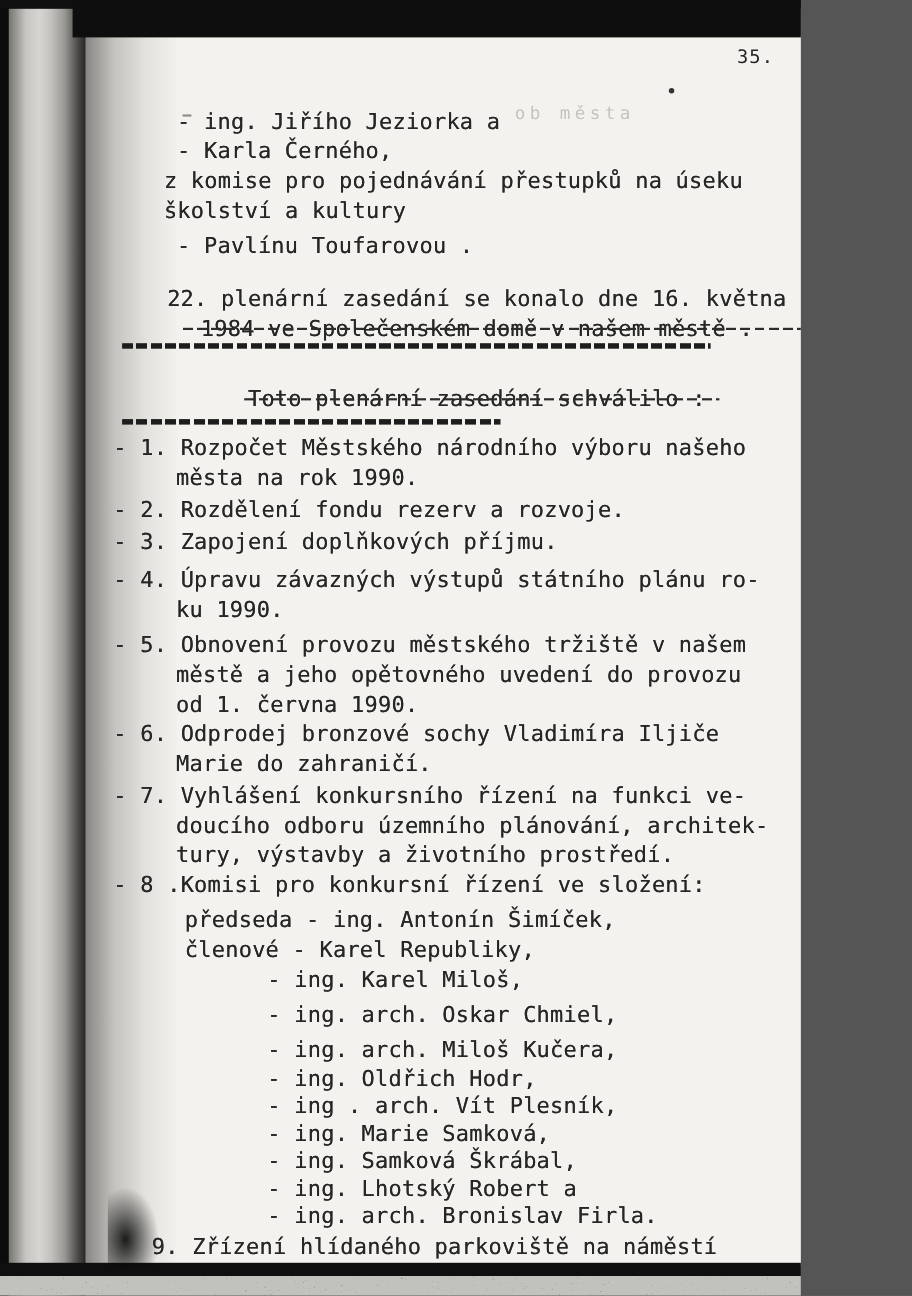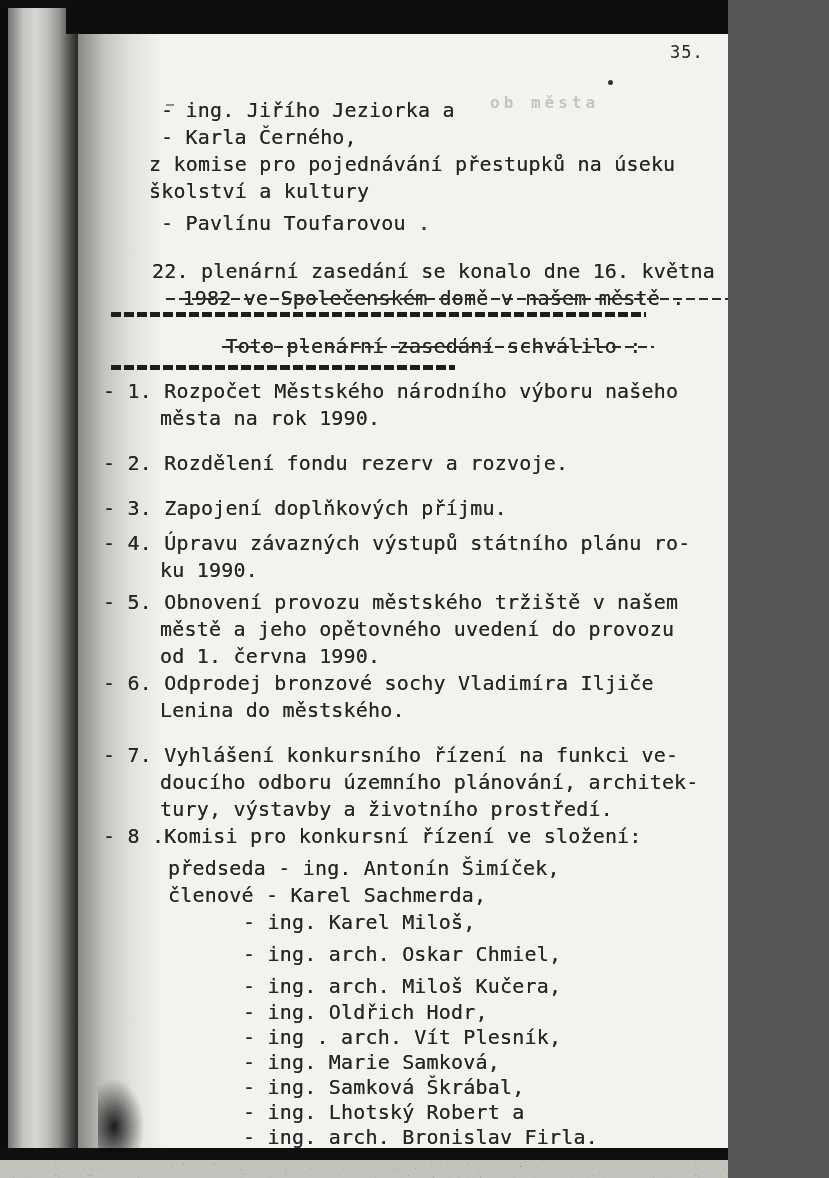--- a/index.html
+++ b/index.html
@@ -28,44 +28,44 @@
   .right-band{position:absolute;left:770px;top:0;width:59px;height:1178px;}
   .bottom-black{position:absolute;left:0;top:1148px;width:829px;height:14px;background:#0f0f0f;}
   .bottom-noise{position:absolute;left:0;top:1160px;width:829px;height:18px;}
   .blob{position:absolute;left:98px;top:1080px;width:46px;height:72px;
     background:radial-gradient(ellipse at 35% 65%, rgba(8,8,8,0.9), rgba(8,8,8,0) 72%);}
   .speck-dot{position:absolute;left:608px;top:80px;width:5px;height:5px;border-radius:50%;background:#333;}
   .speck-dash{position:absolute;left:166px;top:104px;width:8px;height:2px;background:#8f8d8a;}
 
   
   .page-number{position:absolute;left:592px;top:9px;font-size:17px;letter-spacing:1px;color:var(--ink);}
-  .ghost{position:absolute;left:412px;top:60px;font-size:16px;font-weight:bold;letter-spacing:4px;
+  .ghost{position:absolute;left:390px;top:60px;font-size:16px;font-weight:normal;letter-spacing:4px;
     color:#bdbbb6;opacity:.85;filter:blur(.4px);}
 
   
   .content{position:absolute;left:25px;top:64px;width:650px;color:var(--ink);font-size:20px;letter-spacing:.2px;}
   .content{text-shadow:0 0 .6px rgba(25,25,25,.75);}
   .line{line-height:27px;white-space:pre;}
   .line.tight{line-height:25px;}
   
   .ind-item{padding-left:0;}
   .ind-margin{padding-left:11px;text-align:center;}
   .ind-item9{padding-left:35px;}
   .ind-intro{padding-left:46px;}
   .ind-item9-cont{padding-left:47px;}
   .ind-item-cont{padding-left:57px;}
   .ind-intro-dash{padding-left:58px;}
   .ind-names1{padding-left:65px;}
   .ind-names2{padding-left:140px;}
   
   .sp-none{margin-top:0;}
-  .sp-xs{margin-top:18px;}
+  .sp-xs{margin-top:2px;}
   .sp-s{margin-top:5px;}
   .sp-m{margin-top:8px;}
-  .sp-l{margin-top:16px;}
+  .sp-l{margin-top:32px;}
   .sp-xl{margin-top:21px;}
   
   .struck{display:inline-block;position:relative;}
   .struck::after{content:"";position:absolute;top:13px;height:2px;left:-3px;right:-12px;
     background:repeating-linear-gradient(90deg,#2c2c2c 0 9px,rgba(0,0,0,0) 9px 13px);}
   .struck-ext::after{left:-17px;right:-92px;}
   
   .rule{height:5px;margin-left:8px;
     background:repeating-linear-gradient(90deg,#1d1d1d 0 10px,rgba(0,0,0,0) 10px 13px);}
   .rule-long{width:535px;}
@@ -82,41 +82,41 @@
   <div class="page">
     <div class="page-number">35.</div>
     <div class="ghost">ob města</div>
     <div class="content">
         <div class="line ind-intro-dash sp-none"><span>- ing. Jiřího Jeziorka a</span></div>
         <div class="line ind-intro-dash"><span>- Karla Černého,</span></div>
         <div class="line ind-intro"><span>z komise pro pojednávání přestupků na úseku</span></div>
         <div class="line ind-intro"><span>školství a kultury</span></div>
         <div class="line ind-intro-dash sp-s"><span>- Pavlínu Toufarovou .</span></div>
         <div class="line ind-margin sp-xl"><span>22. plenární zasedání se konalo dne 16. května</span></div>
-        <div class="line ind-margin"><span class="struck struck-ext">1982 ve Společenském domě v našem městě .</span></div>
+        <div class="line ind-margin"><span class="struck struck-ext">1984 ve Společenském domě v našem městě .</span></div>
         <div class="rule rule-long sp-none"></div>
         <div class="line ind-margin sp-l"><span class="struck">Toto plenární zasedání schválilo :</span></div>
         <div class="rule rule-short sp-s"></div>
         <div class="line ind-item sp-m"><span>- 1. Rozpočet Městského národního výboru našeho</span></div>
         <div class="line ind-item-cont"><span>města na rok 1990.</span></div>
         <div class="line ind-item sp-xs"><span>- 2. Rozdělení fondu rezerv a rozvoje.</span></div>
         <div class="line ind-item sp-xs"><span>- 3. Zapojení doplňkových příjmu.</span></div>
         <div class="line ind-item sp-m"><span>- 4. Úpravu závazných výstupů státního plánu ro-</span></div>
         <div class="line ind-item-cont"><span>ku 1990.</span></div>
         <div class="line ind-item sp-s"><span>- 5. Obnovení provozu městského tržiště v našem</span></div>
         <div class="line ind-item-cont"><span>městě a jeho opětovného uvedení do provozu</span></div>
         <div class="line ind-item-cont"><span>od 1. června 1990.</span></div>
         <div class="line ind-item sp-none"><span>- 6. Odprodej bronzové sochy Vladimíra Iljiče</span></div>
-        <div class="line ind-item-cont"><span>Lenina do městského.</span></div>
+        <div class="line ind-item-cont"><span>Marie do zahraničí.</span></div>
         <div class="line ind-item sp-xs"><span>- 7. Vyhlášení konkursního řízení na funkci ve-</span></div>
         <div class="line ind-item-cont"><span>doucího odboru územního plánování, architek-</span></div>
         <div class="line ind-item-cont"><span>tury, výstavby a životního prostředí.</span></div>
         <div class="line ind-item sp-none"><span>- 8 .Komisi pro konkursní řízení ve složení:</span></div>
         <div class="line ind-names1 sp-s"><span>předseda - ing. Antonín Šimíček,</span></div>
-        <div class="line ind-names1"><span>členové - Karel Sachmerda,</span></div>
+        <div class="line ind-names1"><span>členové - Karel Republiky,</span></div>
         <div class="line ind-names2 sp-none"><span>- ing. Karel Miloš,</span></div>
         <div class="line ind-names2 sp-s"><span>- ing. arch. Oskar Chmiel,</span></div>
         <div class="line ind-names2 sp-s"><span>- ing. arch. Miloš Kučera,</span></div>
         <div class="line ind-names2 sp-none tight"><span>- ing. Oldřich Hodr,</span></div>
         <div class="line ind-names2 tight"><span>- ing . arch. Vít Plesník,</span></div>
         <div class="line ind-names2 tight"><span>- ing. Marie Samková,</span></div>
         <div class="line ind-names2 tight"><span>- ing. Samková Škrábal,</span></div>
         <div class="line ind-names2 tight"><span>- ing. Lhotský Robert a</span></div>
         <div class="line ind-names2 tight"><span>- ing. arch. Bronislav Firla.</span></div>
         <div class="line ind-item9 sp-xs"><span>9. Zřízení hlídaného parkoviště na náměstí</span></div>

